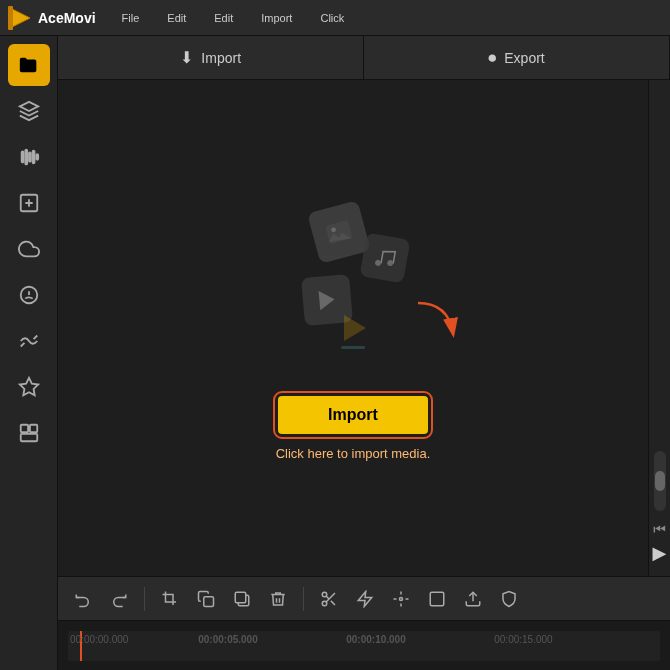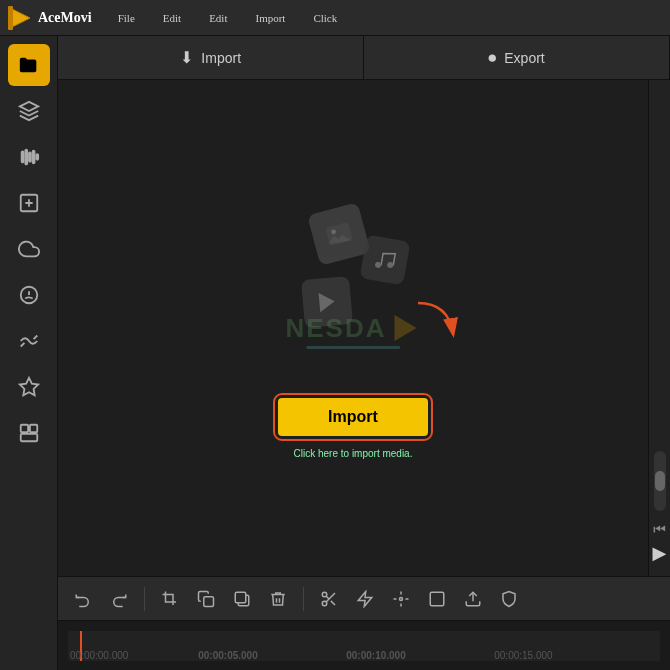--- a/index.html
+++ b/index.html
@@ -14,21 +14,20 @@
 
     
     #menubar {
       display: flex;
       align-items: center;
       background: #2b2b2b;
       height: 36px;
       padding: 0 8px;
       gap: 16px;
       border-bottom: 1px solid #111;
-      font-family: Liberation Serif, serif;
     }
     #menubar .logo {
       display: flex;
       align-items: center;
       gap: 6px;
       margin-right: 4px;
     }
     .logo-icon {
       width: 24px;
       height: 24px;
@@ -191,22 +190,22 @@
       font-weight: bold;
       cursor: pointer;
       border-radius: 4px;
       outline: 2px solid #e05020;
       outline-offset: 3px;
       margin-bottom: 12px;
       z-index: 2;
     }
 
     .import-hint {
-      color: #86efac;
-      font-size: 10px;
+      color: #fdba74;
+      font-size: 13px;
       z-index: 2;
     }
 
     
     #right-panel {
       width: 22px;
       background: #222;
       display: flex;
       flex-direction: column;
       align-items: center;
@@ -287,21 +286,21 @@
       position: absolute;
       bottom: 0;
       width: 2px;
       height: 100%;
       background: #e05020;
     }
     .timeline-label {
       font-size: 10px;
       color: #555;
       position: absolute;
-      bottom: 0;
+      bottom: 16px;
     }
   </style>
 </head>
 <body>
 
 <div id="menubar">
   <div class="logo">
 
     <svg class="logo-icon" viewBox="0 0 24 24">
       <polygon points="2,2 22,12 2,22" fill="#e6a800" stroke="#c47f00" stroke-width="1"></polygon>
@@ -397,21 +396,20 @@
         <span class="tab-icon">⏺</span>
         <span>Export</span>
       </div>
     </div>
 
     <div style="display:flex; flex:1; overflow:hidden;">
 
       <div id="media-area">
 
         <div class="watermark">
-          <span style="color:#5a9a5a; font-size:26px; font-weight:bold; letter-spacing:2px;">NESDA</span>
           <svg width="34" height="34" viewBox="0 0 34 34">
             <polygon points="8,4 30,17 8,30" fill="#e6a800" opacity="0.8"></polygon>
           </svg>
           <div class="watermark-underline"></div>
         </div>
 
         <div class="media-icons-container">
 
           <div class="float-icon photo">
             <svg width="28" height="28" viewBox="0 0 24 24" fill="#aaa">

